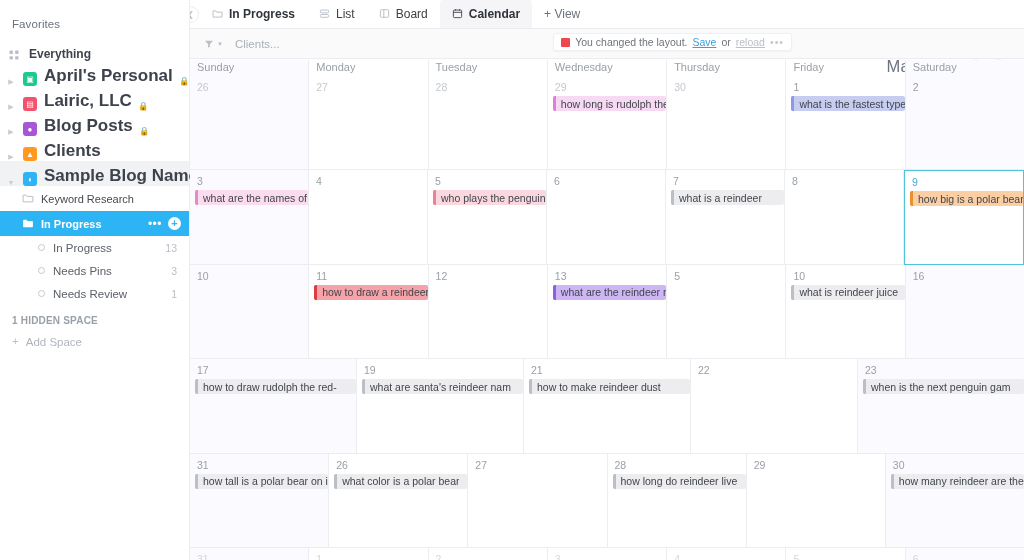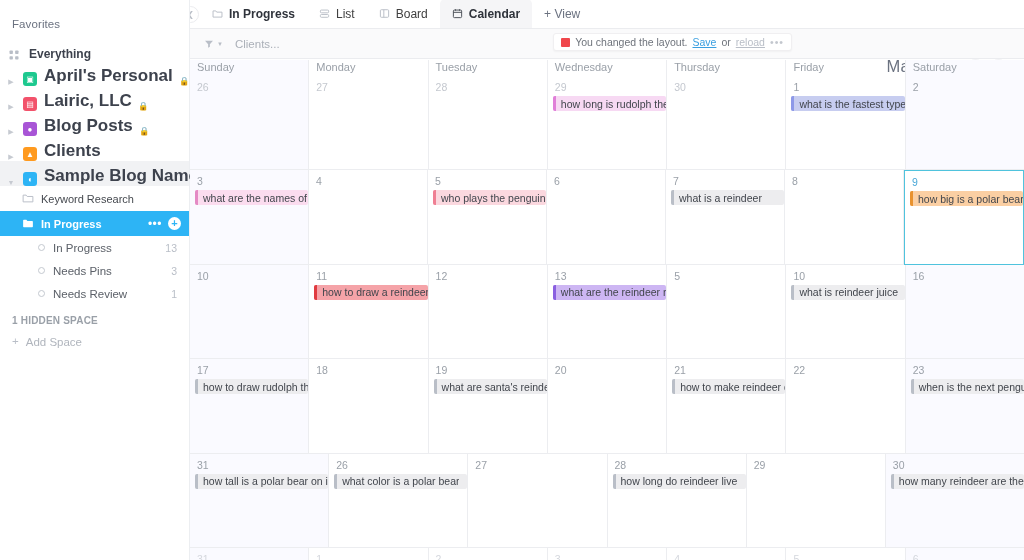--- a/index.html
+++ b/index.html
@@ -497,31 +497,25 @@
           </div>
           <div class="wk">
             <div class="cell sun">
               <div class="dnum">17</div>
               <div class="ev" style="background: rgb(237, 237, 239);">
                 <span class="bar" style="background: rgb(185, 190, 199);"></span>
                 <span class="tx">how to draw rudolph the red-</span>
               </div>
             </div>
             <div class="cell">
-              <div class="dnum">18</div>
-            </div>
-            <div class="cell">
               <div class="dnum">19</div>
               <div class="ev" style="background: rgb(237, 237, 239);">
                 <span class="bar" style="background: rgb(185, 190, 199);"></span>
                 <span class="tx">what are santa's reindeer nam</span>
               </div>
-            </div>
-            <div class="cell">
-              <div class="dnum">20</div>
             </div>
             <div class="cell">
               <div class="dnum">21</div>
               <div class="ev" style="background: rgb(237, 237, 239);">
                 <span class="bar" style="background: rgb(185, 190, 199);"></span>
                 <span class="tx">how to make reindeer dust</span>
               </div>
             </div>
             <div class="cell">
               <div class="dnum">22</div>

